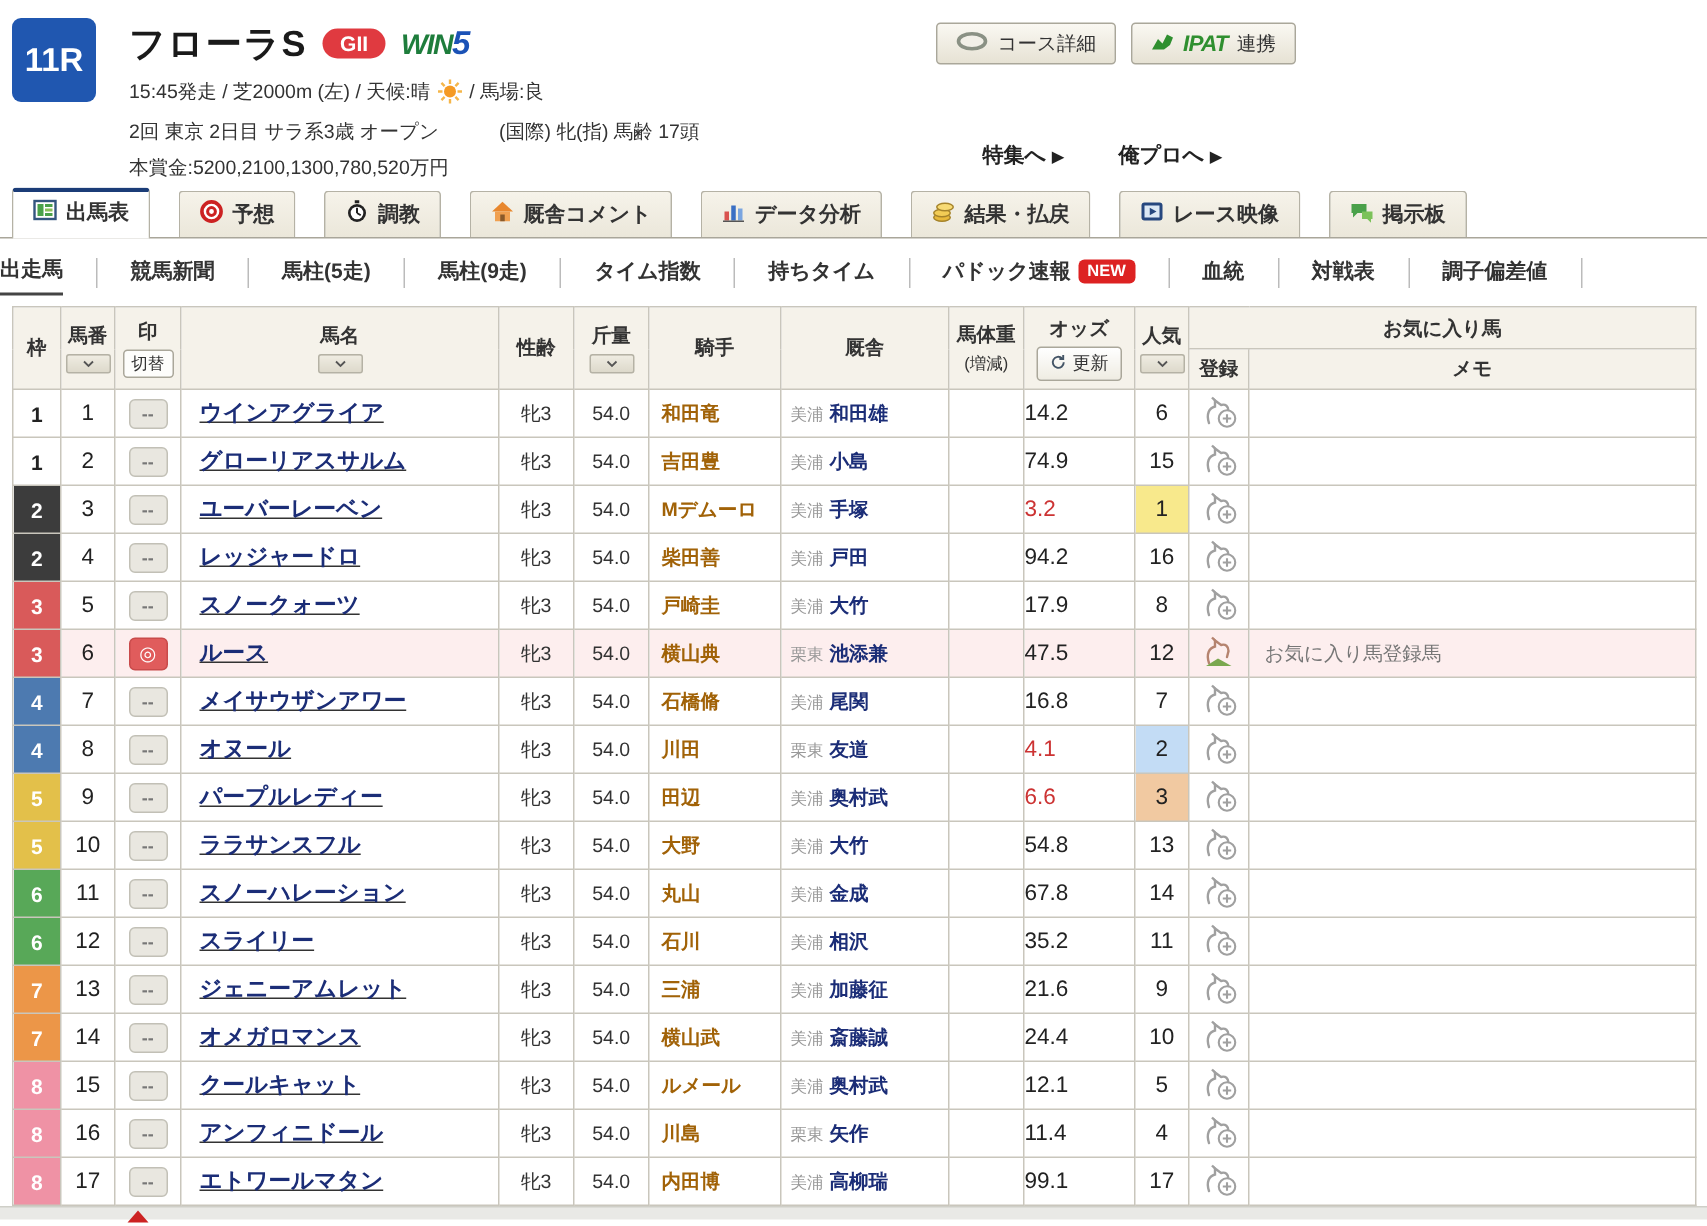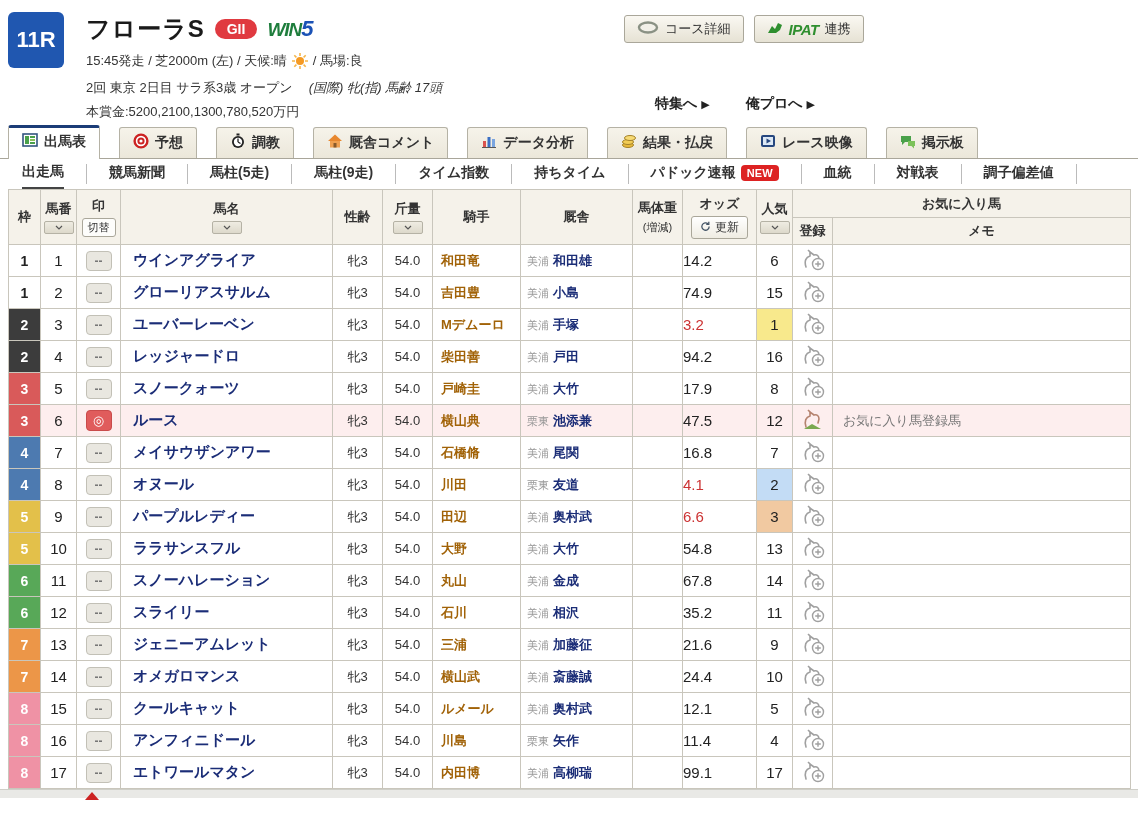--- a/index.html
+++ b/index.html
@@ -11,39 +11,39 @@
   .race-num-badge { position:absolute; left:8px; top:12px; width:56px; height:56px; background:#2057b0; color:#fff;
     font-weight:bold; font-size:22px; display:flex; align-items:center; justify-content:center; border-radius:6px; }
   .race-main { margin-left:78px; }
   .race-title-row { display:flex; align-items:center; gap:10px; height:34px; }
   .race-title { font-size:24px; font-weight:bold; color:#1a1a1a; letter-spacing:1px; }
   .grade-badge { background:#e03a40; color:#fff; font-weight:bold; font-size:14px; padding:2px 12px; border-radius:12px; }
   .win5-logo { font-style:italic; font-weight:bold; font-size:19px; letter-spacing:-1px; }
   .win5-logo .w { color:#1e7d3c; }
   .win5-logo .f { color:#1b52b6; font-size:22px; }
   .race-info-line { font-size:13px; color:#333; margin-top:6px; display:flex; align-items:flex-start; gap:4px; }
-  .race-info-line .gap { margin-left:12px;font-style:italic; }
+  .race-info-line .gap { margin-left:36px; }
   .sun-icon { display:inline-block; }
   .header-buttons { position:absolute; left:624px; top:15px; display:flex; gap:10px; }
   .hd-btn { display:inline-flex; align-items:center; gap:6px; font-size:13px; color:#333; padding:4px 12px;
     background:linear-gradient(#faf8f2,#e6e2d4); border:1px solid #aaa79a; border-radius:3px; cursor:pointer; }
   .ipat-word { font-style:italic; font-weight:bold; color:#2f8f2f; font-size:15px; letter-spacing:-0.5px; }
   .quick-links { position:absolute; left:655px; top:95px; display:flex; gap:36px; font-size:14px; font-weight:bold; color:#222; }
   .quick-links .ql { cursor:pointer; }
   .arrow-r { font-size:11px; }
 
   
   .main-tabs { display:flex; align-items:flex-end; border-bottom:1px solid #a9a69a; padding-left:8px; height:33px; }
   .main-tab { display:flex; align-items:center; gap:6px; font-size:14px; font-weight:bold; color:#333;
     background:linear-gradient(#f6f3ea,#ebe7da); border:1px solid #b5b2a5; border-bottom:none; border-radius:3px 3px 0 0;
     padding:5px 13px 6px 13px; margin-right:19px; cursor:pointer; white-space:nowrap; }
   .main-tab.active { background:#fff; border-top:3px solid #1b3c77; padding-top:4px; margin-bottom:-1px; padding-bottom:8px; }
 
   
-  .sub-tabs { display:flex; align-items:center; height:30px; padding-left:22px; font-size:14px; font-weight:bold; color:#333; }
+  .sub-tabs { display:flex; align-items:center; height:45px; font-size:14px; font-weight:bold; color:#333; }
   .sub-tab { display:flex; align-items:center; gap:5px; padding:4px 0 6px 0; cursor:pointer; white-space:nowrap; }
   .sub-tab.active { border-bottom:2px solid #444; }
   .sub-sep { width:1px; height:20px; background:#bbb; margin:0 22px; }
   .new-badge { background:#dd2222; color:#fff; font-size:11px; font-weight:bold; padding:2px 6px; border-radius:4px; }
 
   
   table.entry { border-collapse:collapse; margin-left:8px; width:1122px; table-layout:fixed; }
   .entry th, .entry td { border:1px solid #c9c6bc; font-size:13px; overflow:hidden; }
   .entry thead th { background:#f5f2ea; font-weight:bold; color:#333; vertical-align:middle; text-align:center; padding:3px 2px; }
   .entry thead tr.h1 th { height:28px; }
@@ -64,21 +64,21 @@
   .waku4 { background:#4d7ab0 !important; color:#fff; }
   .waku5 { background:#e3c04a !important; color:#fff; }
   .waku6 { background:#58a858 !important; color:#fff; }
   .waku7 { background:#ec9648 !important; color:#fff; }
   .waku8 { background:#ef92a5 !important; color:#fff; }
   td.c-num { text-align:center; font-size:15px; color:#222; }
   td.c-mark { text-align:center; }
   .mark-btn { display:inline-block; min-width:26px; padding:2px 0; background:#e9e7e0; border:1px solid #c2c0b6;
     border-radius:4px; color:#777; font-size:12px; font-weight:bold; cursor:pointer; }
   .mark-btn.mark-set { background:#e05c5c; border-color:#c94b4b; color:#fff; font-size:13px; }
-  td.c-name { padding-left:12px; }
+  td.c-name { padding-left:12px;text-decoration:underline; }
   td.c-name span { color:#1b2d77; font-weight:bold; font-size:15px; cursor:pointer; }
   td.c-sexage, td.c-weight { text-align:center; color:#333; }
   td.c-jockey { padding-left:8px; }
   td.c-jockey span { color:#a16207; font-weight:bold; cursor:pointer; }
   td.c-stable { padding-left:6px; }
   .region { color:#999; font-size:11px; margin-right:4px; }
   .trainer { color:#1b2d77; font-weight:bold; cursor:pointer; }
   td.c-bodyweight { }
   td.c-odds { text-align:left; padding-right:8px; font-size:15px; color:#222; }
   td.c-odds.odds-hot { color:#c33; }

